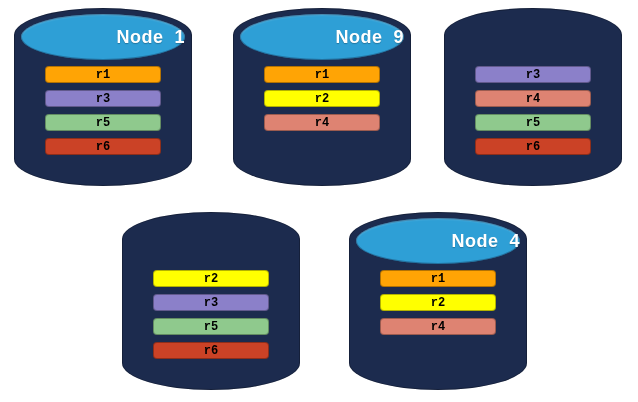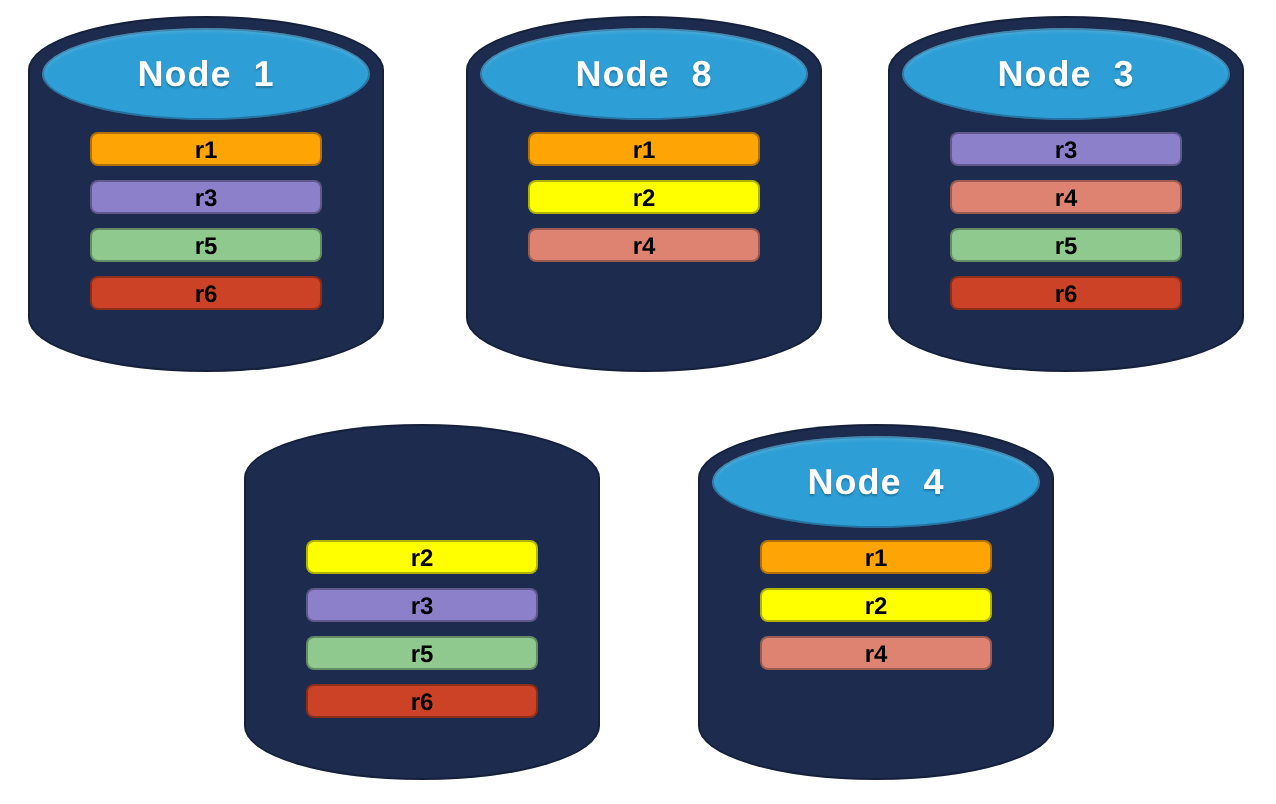--- a/index.html
+++ b/index.html
@@ -37,39 +37,40 @@
     position: absolute;
     left: 7px;
     top: 6px;
     width: 164px;
     height: 46px;
     background: var(--cyl-top, #2E9FD6);
     border-radius: 50%;
     box-shadow: inset 0 1px 2px rgba(255,255,255,0.25), inset 0 0 0 1px rgba(10,25,55,0.35);
     display: flex;
     align-items: center;
-    justify-content: center;
+    justify-content: flex-end;
   }
   .node-title {
     color: var(--title-color, #FFFFFF);
     font-weight: bold;
     font-size: 18px;
     letter-spacing: 0.5px;
     white-space: pre;
     text-shadow: 0 1px 1px rgba(0,0,0,0.25);
   }
   .bars {
     position: absolute;
     left: 0;
     right: 0;
     top: 58px;
     display: flex;
     flex-direction: column;
     align-items: center;
     gap: 7px;
+    font-family: Liberation Mono, monospace;
   }
   .bar {
     width: 116px;
     height: 17px;
     border-radius: 4px;
     border: 1px solid rgba(0,0,0,0.30);
     box-sizing: border-box;
     display: flex;
     align-items: center;
     justify-content: center;
@@ -101,39 +102,36 @@
     <span class="bar-label">r5</span>
   </div>
         <div class="bar" style="background: rgb(203, 66, 38);">
     <span class="bar-label">r6</span>
   </div>
       </div>
   </div>
     <div class="node pos-1">
     <div class="cyl-body"></div>
     <div class="cyl-top">
-      <span class="node-title">Node  8</span>
+      <span class="node-title">Node  9</span>
     </div>
     <div class="bars">
         <div class="bar" style="background: rgb(255, 164, 5);">
     <span class="bar-label">r1</span>
   </div>
         <div class="bar" style="background: rgb(255, 255, 0);">
     <span class="bar-label">r2</span>
   </div>
         <div class="bar" style="background: rgb(222, 131, 114);">
     <span class="bar-label">r4</span>
   </div>
       </div>
   </div>
     <div class="node pos-2">
     <div class="cyl-body"></div>
-    <div class="cyl-top">
-      <span class="node-title">Node  3</span>
-    </div>
     <div class="bars">
         <div class="bar" style="background: rgb(139, 128, 201);">
     <span class="bar-label">r3</span>
   </div>
         <div class="bar" style="background: rgb(222, 131, 114);">
     <span class="bar-label">r4</span>
   </div>
         <div class="bar" style="background: rgb(143, 201, 141);">
     <span class="bar-label">r5</span>
   </div>

